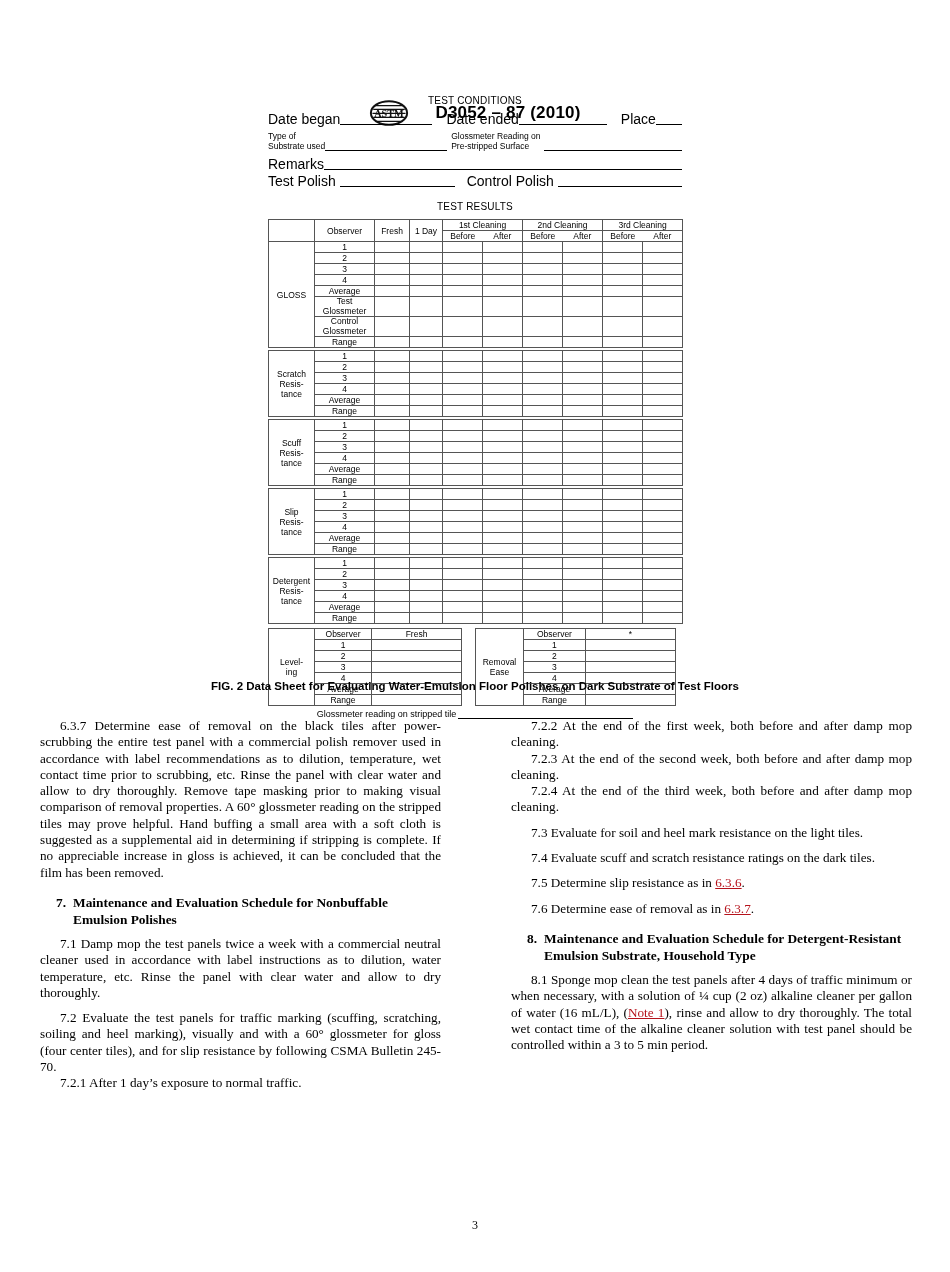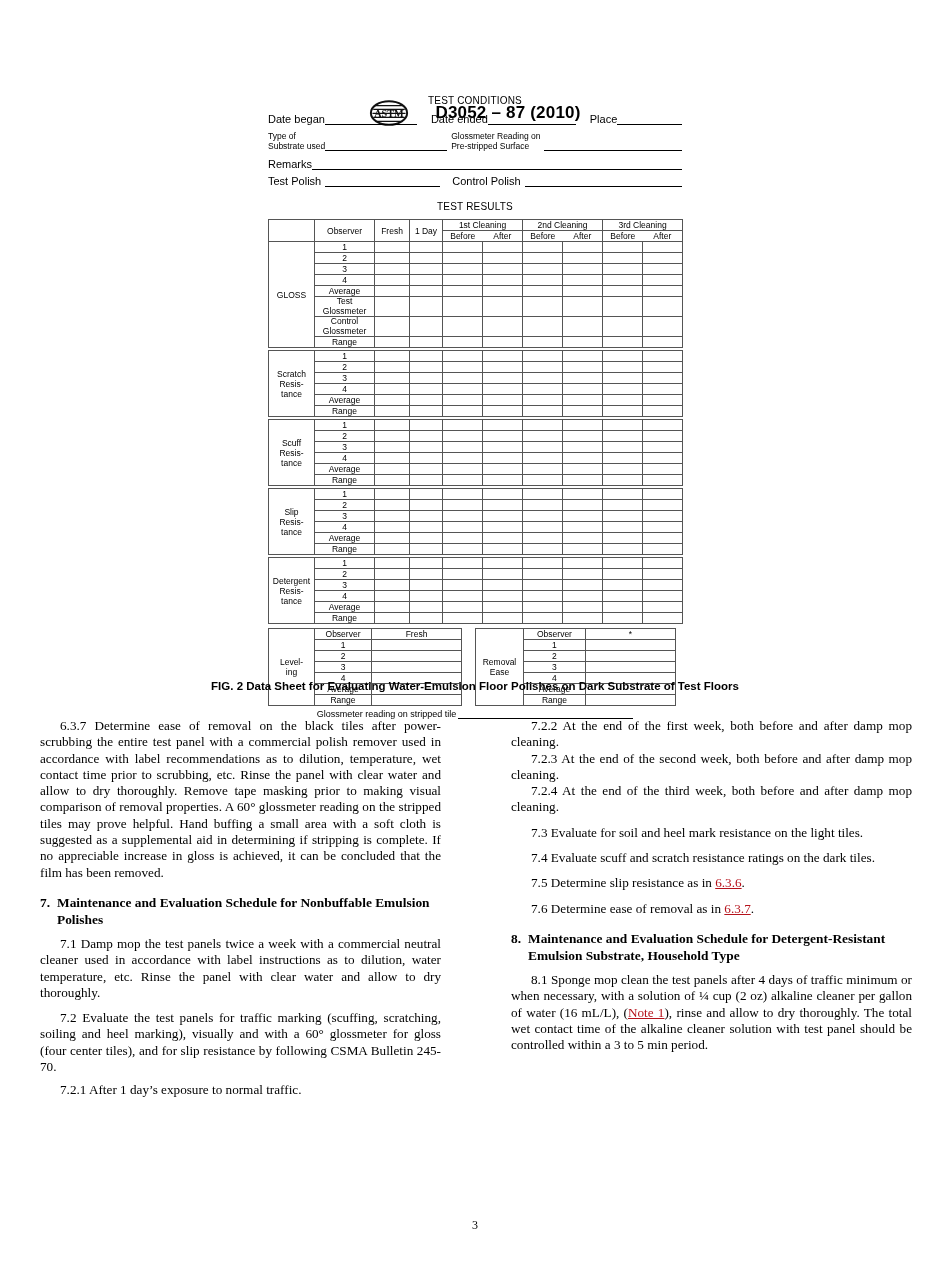--- a/index.html
+++ b/index.html
@@ -19,21 +19,21 @@
     font-weight:bold;font-size:17px;letter-spacing:.2px;
   }
   
   .figure{
     position:absolute;left:268px;top:95px;width:414px;
     font-family:"Liberation Sans",sans-serif;font-size:8.5px;color:#000;
   }
   .fig-caption-sm{text-align:center;font-size:10px;margin-bottom:4px;letter-spacing:.2px;}
   
   .cond-row{display:flex;align-items:flex-end;margin-bottom:1px;line-height:11px;}
-  .cond-lbl{white-space:nowrap;font-size:11px;}
+  .cond-lbl{white-space:nowrap;font-size:14px;}
   .rule{border-bottom:1px solid #000;flex:1 1 auto;height:10px;}
   .rule.fixed1{flex:0 0 92px;}
   .rule.fixed2{flex:0 0 88px;}
   .two-line{display:flex;flex-direction:column;line-height:10px;font-size:8.5px;}
   
   table.ts{border-collapse:collapse;width:414px;table-layout:fixed;}
   table.ts td,table.ts th{
     border:1px solid #555;padding:0;height:10px;font-weight:normal;
     font-size:8.5px;font-family:"Liberation Sans",sans-serif;
     text-align:center;vertical-align:middle;line-height:10px;
@@ -54,24 +54,24 @@
     font-family:"Liberation Sans",sans-serif;font-weight:bold;font-size:11.5px;
   }
   
   .cols{
     position:absolute;left:40px;top:718px;width:872px;
     display:flex;gap:70px;
   }
   .col{width:413px;font-size:13.2px;line-height:16.3px;text-align:justify;}
   .col p{margin:0 0 0 0;text-indent:20px;}
   .col p.gap{margin-top:9px;}
-  .col p.tight{text-indent:20px;margin-top:7px;}
+  .col p.tight{text-indent:20px;margin-top:0;}
   h3.sec{
     font-family:"Liberation Serif",serif;font-weight:bold;font-size:13.4px;
-    line-height:17px;margin:13px 0 8px 0;text-indent:0;
+    line-height:17px;margin:13px 0 8px 16px;text-indent:0;
     padding-left:17px;text-align:left;
   }
   h3.sec .num{margin-left:-17px;display:inline-block;width:17px;}
   .xref{color:#b5121b;}
   .pageno{
     position:absolute;left:0;right:0;top:1218px;text-align:center;font-size:12px;
   }
 </style>
 </head>
 <body>

